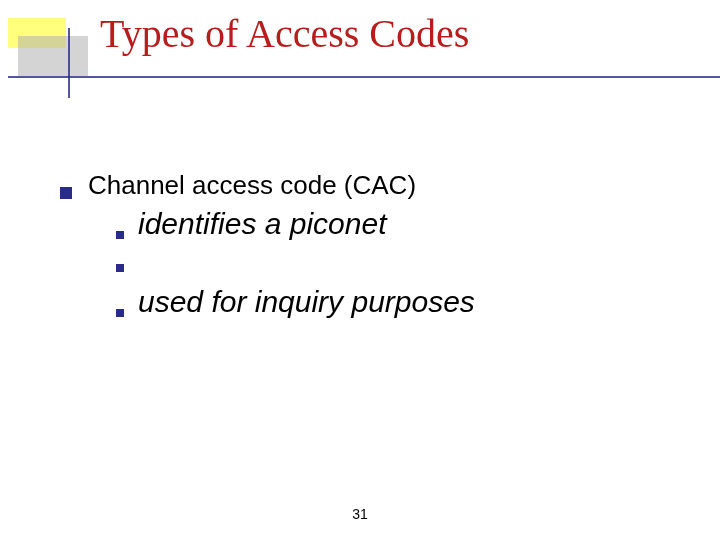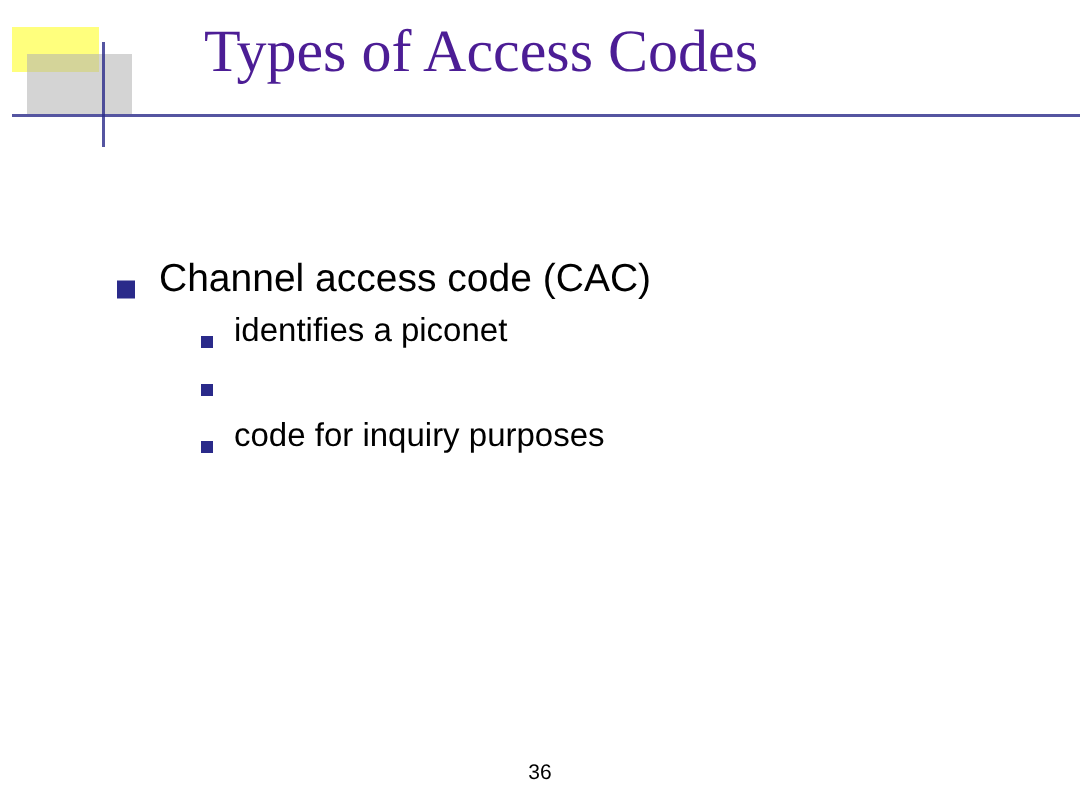--- a/index.html
+++ b/index.html
@@ -61,27 +61,26 @@
     background: #2a2a8a;
     opacity: 0.8;
   }
   .title {
     position: absolute;
     top: 10px;
     left: 100px;
     font-family: Georgia, 'Times New Roman', serif;
     font-size: 40px;
     font-weight: 400;
-    color: #4c1d95;
-    margin-left: 36px;
+    color: #b91c1c;
   }
   .content {
     position: absolute;
     top: 160px;
-    left: 78px;
+    left: 60px;
     width: 620px;
   }
   .l1 {
     display: flex;
     align-items: baseline;
     margin: 10px 0 6px 0;
   }
   .l1 .bullet {
     width: 12px;
     height: 12px;
@@ -102,21 +101,22 @@
   .l2 .bullet {
     width: 8px;
     height: 8px;
     background: #2a2a8a;
     flex: 0 0 8px;
     margin-right: 14px;
     position: relative;
     top: 5px;
   }
   .l2 .text {
-    font-size: 22px;
+    font-size: 30px;
+    font-style: italic;
   }
   .pagenum {
     position: absolute;
     bottom: 18px;
     left: 0;
     width: 720px;
     text-align: center;
     font-size: 14px;
     color: #000;
   }
@@ -145,20 +145,20 @@
       <div class="bullet"></div>
       <div class="text">identifies a piconet</div>
     </div>
 
     <div class="l2">
       <div class="bullet"></div>
     </div>
 
     <div class="l2">
       <div class="bullet"></div>
-      <div class="text">code for inquiry purposes</div>
+      <div class="text">used for inquiry purposes</div>
     </div>
 
   </div>
 
-  <div class="pagenum">36</div>
+  <div class="pagenum">31</div>
 
 </div>
 
 </body></html>

